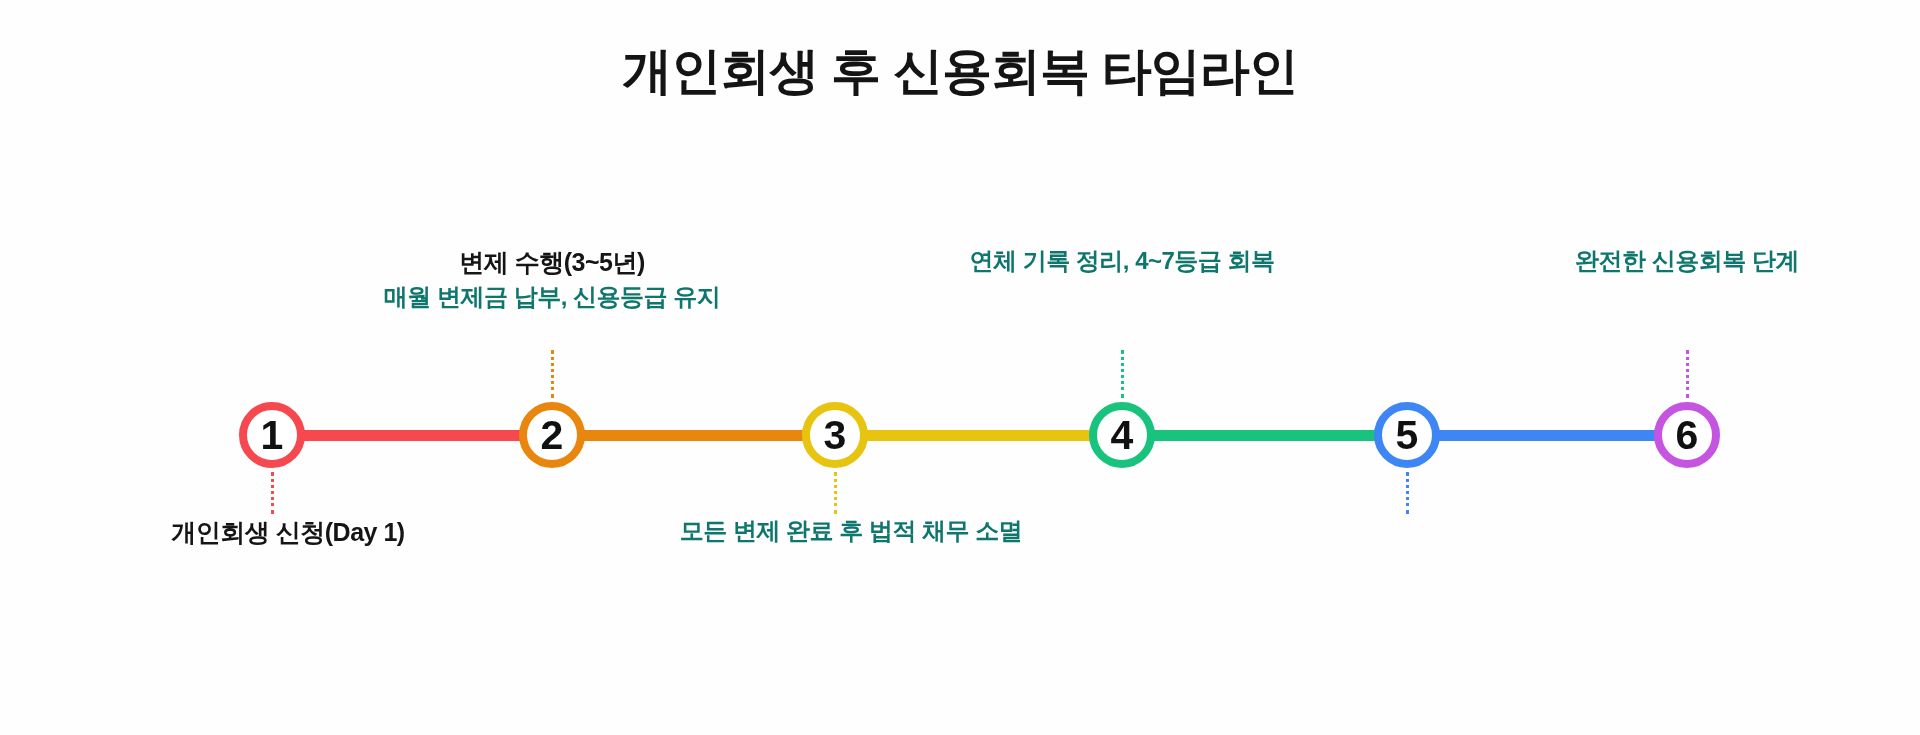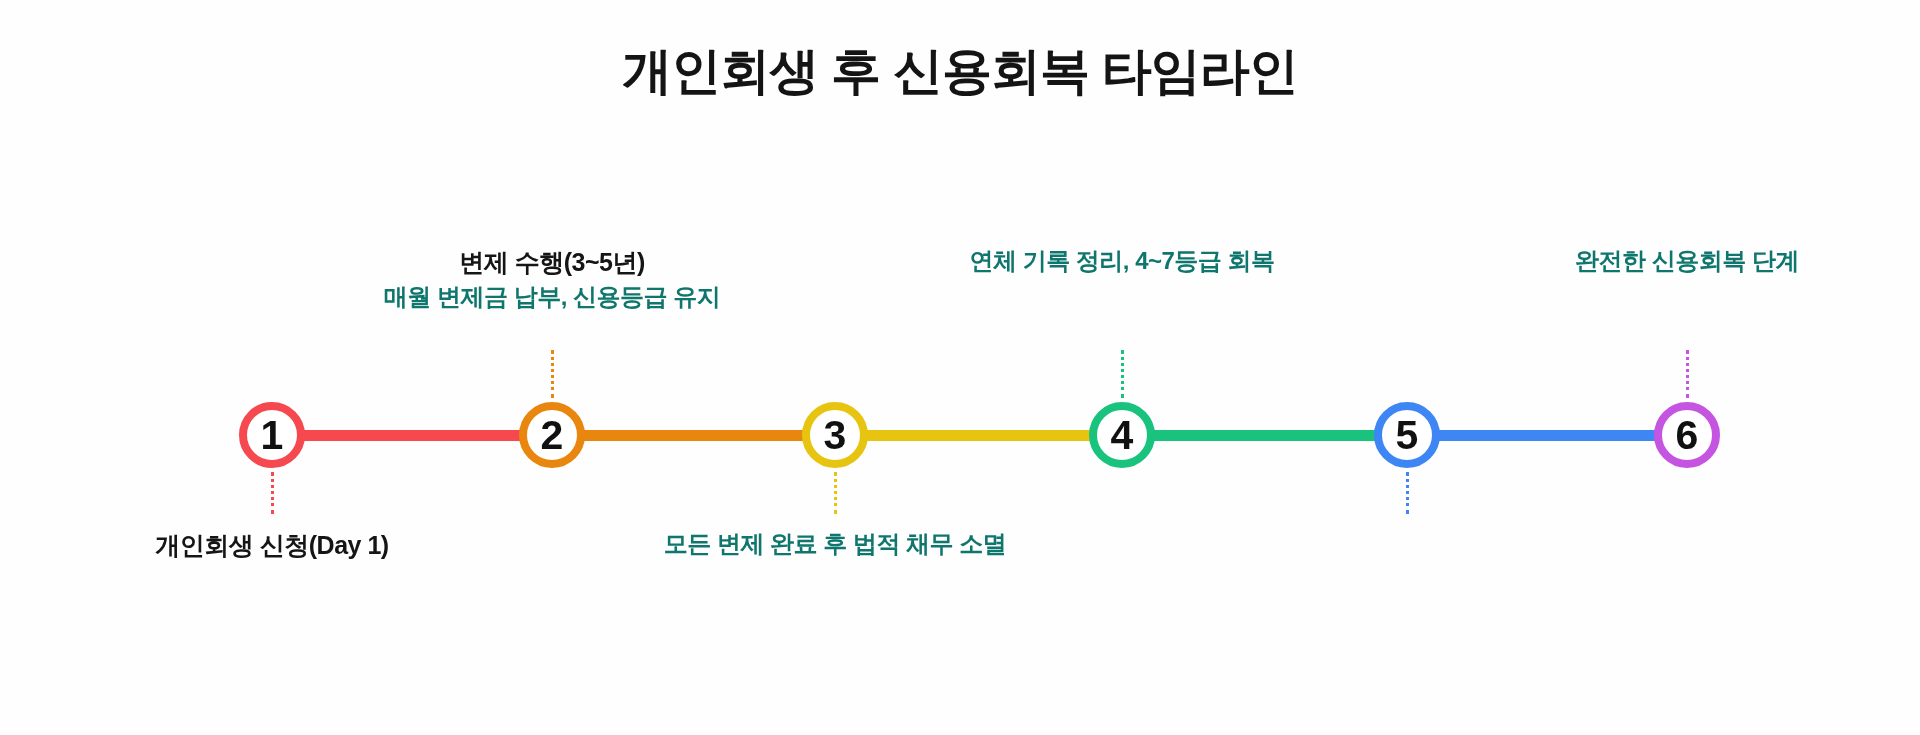--- a/index.html
+++ b/index.html
@@ -72,21 +72,21 @@
   .tick.above { top: 350px; height: 48px; }
   .tick.below { top: 472px; height: 42px; }
   .label {
     position: absolute;
     left: 0;
     transform: translateX(-50%);
     text-align: center;
     white-space: nowrap;
   }
   .label.above { top: 244px; text-align: center; }
-  .label.below { top: 527px; }
+  .label.below { top: 514px; margin-left: 16px; }
   .label-title {
     font-size: 25px;
     font-weight: 700;
     letter-spacing: -0.5px;
     color: #151515;
     line-height: 36px;
   }
   .label-subtitle {
     font-size: 24px;
     font-weight: 700;

